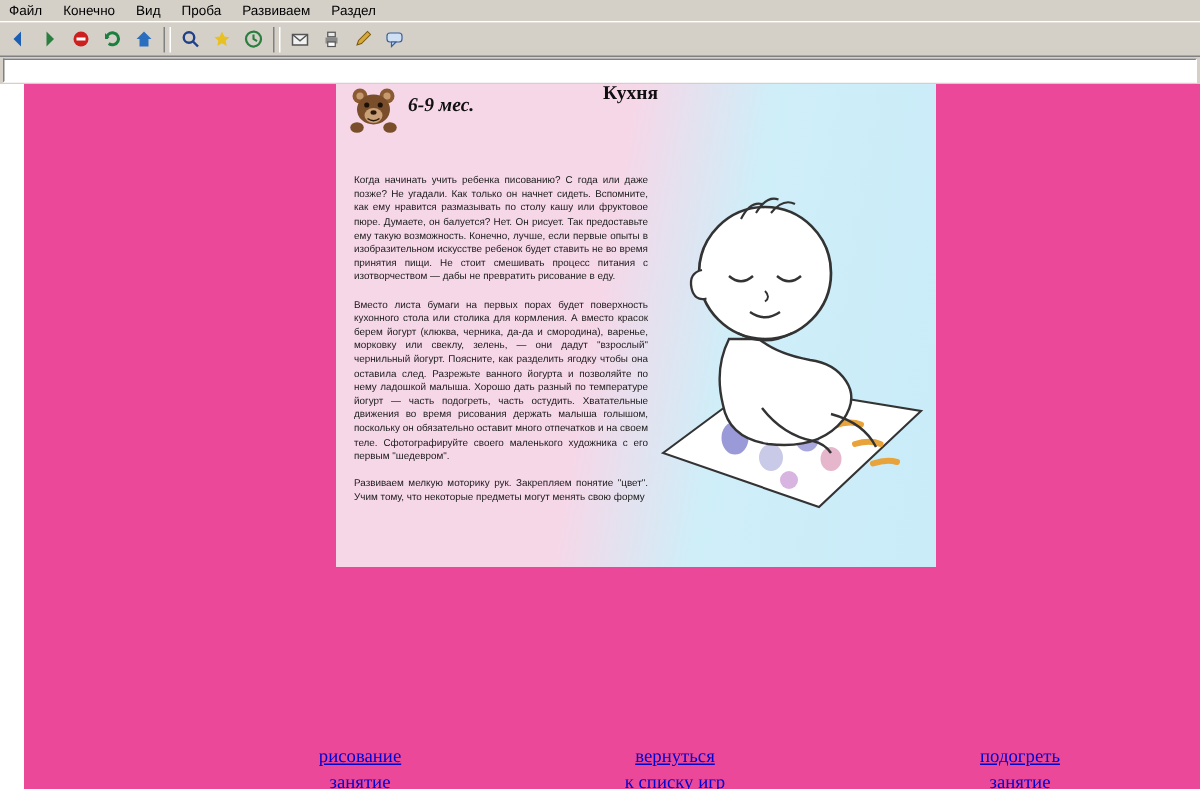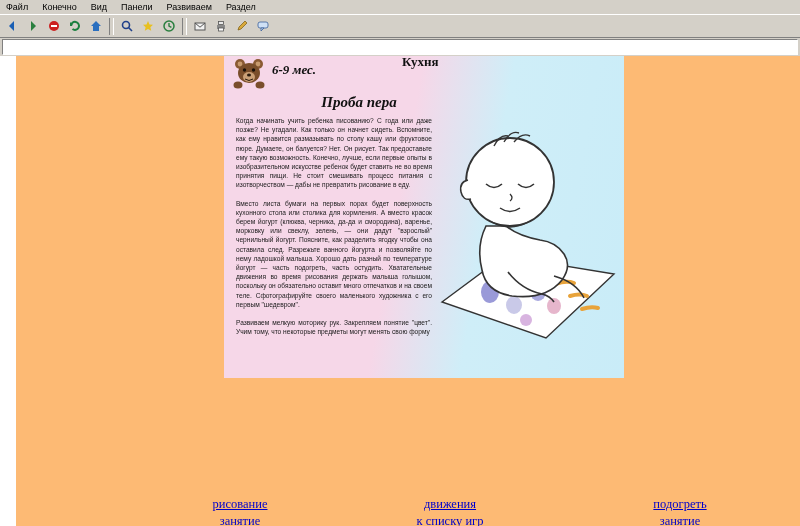--- a/index.html
+++ b/index.html
@@ -86,21 +86,21 @@
     white-space: nowrap;
   }
 
   
   .viewport {
     position: absolute;
     left: 0;
     top: 56px;
     width: 800px;
     height: 470px;
-    background: #fdba74;
+    background: #ec4899;
     overflow: hidden;
   }
   .left-rail {
     position: absolute;
     left: 0;
     top: 0;
     width: 16px;
     height: 470px;
     background: #ffffff;
   }
@@ -191,21 +191,21 @@
   .nav-list { left: 360px; top: 0; width: 180px; }
   .nav-next { left: 590px; top: 0; width: 180px; }
 </style>
 </head>
 <body>
 
 <div class="menubar">
   <div class="menu-item">Файл</div>
   <div class="menu-item">Конечно</div>
   <div class="menu-item">Вид</div>
-  <div class="menu-item">Панели</div>
+  <div class="menu-item">Проба</div>
   <div class="menu-item">Развиваем</div>
   <div class="menu-item">Раздел</div>
 </div>
 
 <div class="toolbar">
   <div class="tb-btn">
     <svg class="glyph" viewBox="0 0 14 14">
       <path d="M9 2 L4 7 L9 12 Z" fill="#1a5fb4"></path>
     </svg>
   </div>
@@ -295,21 +295,20 @@
       <circle cx="12.5" cy="14" r="1.7" fill="#1a1008"></circle>
       <circle cx="21.5" cy="14" r="1.7" fill="#1a1008"></circle>
       <ellipse cx="17" cy="19" rx="2" ry="1.5" fill="#2a1a0e"></ellipse>
       <path d="M13 23 q4 3 8 0" fill="none" stroke="#2a1a0e" stroke-width="1"></path>
       <ellipse cx="6" cy="29" rx="4.5" ry="3.5" fill="#7a4e2b"></ellipse>
       <ellipse cx="28" cy="29" rx="4.5" ry="3.5" fill="#7a4e2b"></ellipse>
     </svg>
 
     <div class="age-label">6-9 мес.</div>
     <div class="room-label">Кухня</div>
-    <div class="card-title">Проба пера</div>
 
     <div class="card-body">
       <p>Когда начинать учить ребенка писованию? С года или даже позже? Не угадали. Как только он начнет сидеть. Вспомните, как ему нравится размазывать по столу кашу или фруктовое пюре. Думаете, он балуется? Нет. Он рисует. Так предоставьте ему такую возможность. Конечно, лучше, если первые опыты в изобразительном искусстве ребенок будет ставить не во время принятия пищи. Не стоит смешивать процесс питания с изотворчеством — дабы не превратить рисование в еду.</p>
       <p>Вместо листа бумаги на первых порах будет поверхность кухонного стола или столика для кормления. А вместо красок берем йогурт (клюква, черника, да-да и смородина), варенье, морковку или свеклу, зелень, — они дадут "взрослый" чернильный йогурт. Поясните, как разделить ягодку чтобы она оставила след. Разрежьте ванного йогурта и позволяйте по нему ладошкой малыша. Хорошо дать разный по температуре йогурт — часть подогреть, часть остудить. Хватательные движения во время рисования держать малыша голышом, поскольку он обязательно оставит много отпечатков и на своем теле. Сфотографируйте своего маленького художника с его первым "шедевром".</p>
       <p>Развиваем мелкую моторику рук. Закрепляем понятие "цвет". Учим тому, что некоторые предметы могут менять свою форму</p>
     </div>
 
     <svg class="illus" viewBox="0 0 188 260">
 
       <path d="M8 196 L70 150 L180 168 L112 232 Z" fill="#ffffff" stroke="#333" stroke-width="1.4"></path>
@@ -347,21 +346,21 @@
       <path d="M58 116 q18 10 36 0" fill="none" stroke="#333" stroke-width="1.4"></path>
     </svg>
   </div>
 
   <div class="nav-links">
     <div class="navlink nav-prev">
       <span>рисование</span><br>
       <span>занятие</span>
     </div>
     <div class="navlink nav-list">
-      <span>движения</span><br>
+      <span>вернуться</span><br>
       <span>к списку игр</span>
     </div>
     <div class="navlink nav-next">
       <span>подогреть</span><br>
       <span>занятие</span>
     </div>
   </div>
 
 </div>
 

